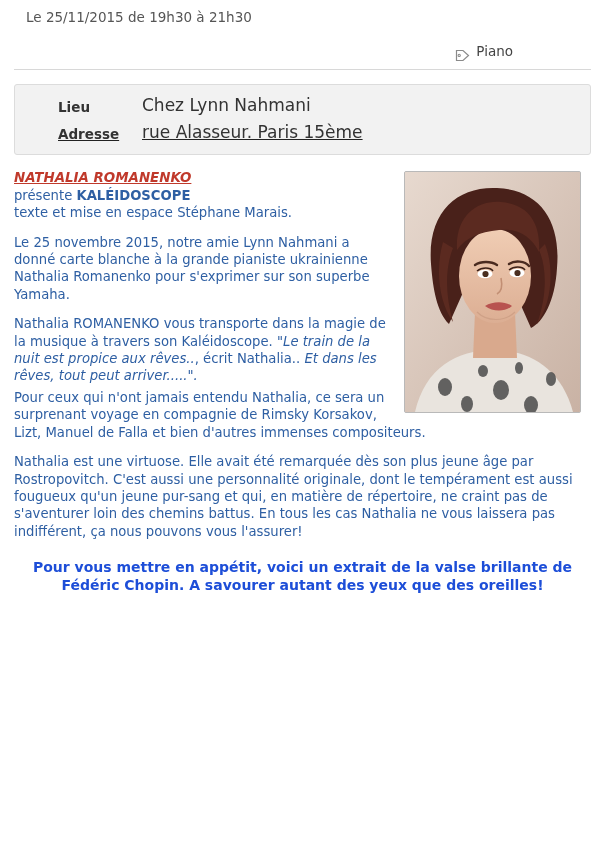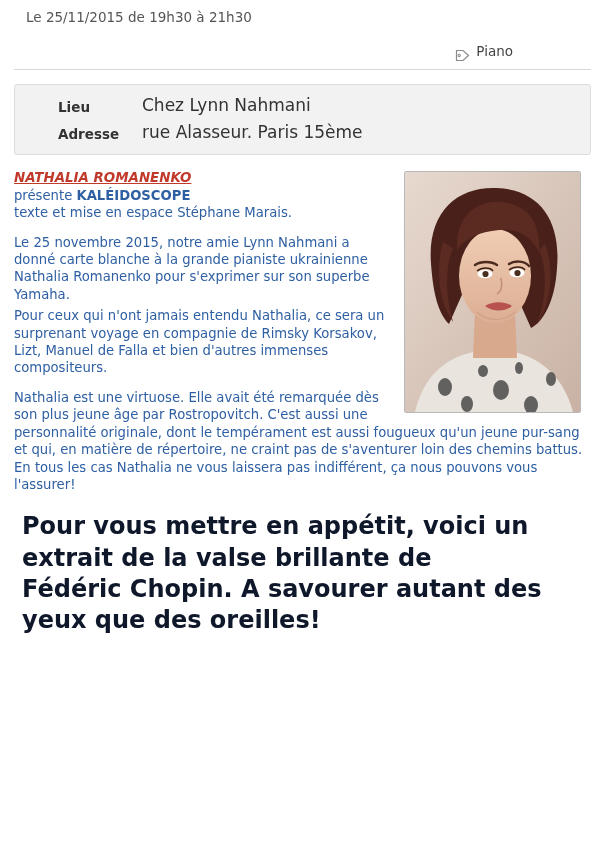--- a/index.html
+++ b/index.html
@@ -64,21 +64,21 @@
     border: 1px solid #dcdcdc;
     border-radius: 3px;
     padding: 10px 14px 12px 14px;
   }
   .info-row {
     display: flex;
     align-items: flex-end;
     margin-bottom: 7px;
     margin-left: 29px;
   }
-  .info-row:last-child { margin-bottom: 0; }
+  .info-row:last-child { margin-bottom: 0; text-decoration: underline; }
   .info-key {
     width: 84px;
     flex: 0 0 84px;
     font-weight: bold;
     font-size: 13.5px;
     color: #333;
   }
   .info-val {
     font-size: 17px;
     color: #333;
@@ -116,22 +116,23 @@
   p.body {
     margin: 0 0 12px 0;
   }
   p.tight { margin-bottom: 0; }
   .quote {
     font-style: italic;
   }
   .closing {
     clear: both;
     margin-top: 18px;
-    color: #0f172a;
-    font-size: 24px;
+    text-align: center;
+    color: #1d4ed8;
+    font-size: 14px;
     font-weight: bold;
     line-height: 1.3;
     padding: 0 8px;
   }
 </style>
 </head>
 <body>
 
 <div class="page">
 
@@ -217,20 +218,23 @@
     </div>
 
     <p class="body tight">
       <span class="lead-name">NATHALIA ROMANENKO</span><br>
       <span>présente </span><span class="kaleido">KALÉIDOSCOPE</span><br>
       <span>texte et mise en espace Stéphane Marais.</span>
     </p>
 
     <p class="body" style="margin-top:12px">Le 25 novembre 2015, notre amie Lynn Nahmani a donné carte blanche à la grande pianiste ukrainienne Nathalia Romanenko pour s'exprimer sur son superbe Yamaha.</p>
 
+    <p class="body">
+      <span>Nathalia ROMANENKO vous transporte dans la magie de la musique à travers son Kaléidoscope. </span><span class="quote">"Le train de la nuit est propice aux rêves..</span><span>, écrit Nathalia.. </span><span class="quote">Et dans les rêves, tout peut arriver.....".</span>
+    </p>
 
     <p class="body" style="margin-top:-8px">Pour ceux qui n'ont jamais entendu Nathalia, ce sera un surprenant voyage en compagnie de Rimsky Korsakov, Lizt, Manuel de Falla et bien d'autres immenses compositeurs.</p>
 
     <p class="body">Nathalia est une virtuose. Elle avait été remarquée dès son plus jeune âge par Rostropovitch. C'est aussi une personnalité originale, dont le tempérament est aussi fougueux qu'un jeune pur-sang et qui, en matière de répertoire, ne craint pas de s'aventurer loin des chemins battus. En tous les cas Nathalia ne vous laissera pas indifférent, ça nous pouvons vous l'assurer!</p>
 
   </div>
 
   <div class="closing">
     <span>Pour vous mettre en appétit, voici un extrait de la valse brillante de</span>
     <br>

